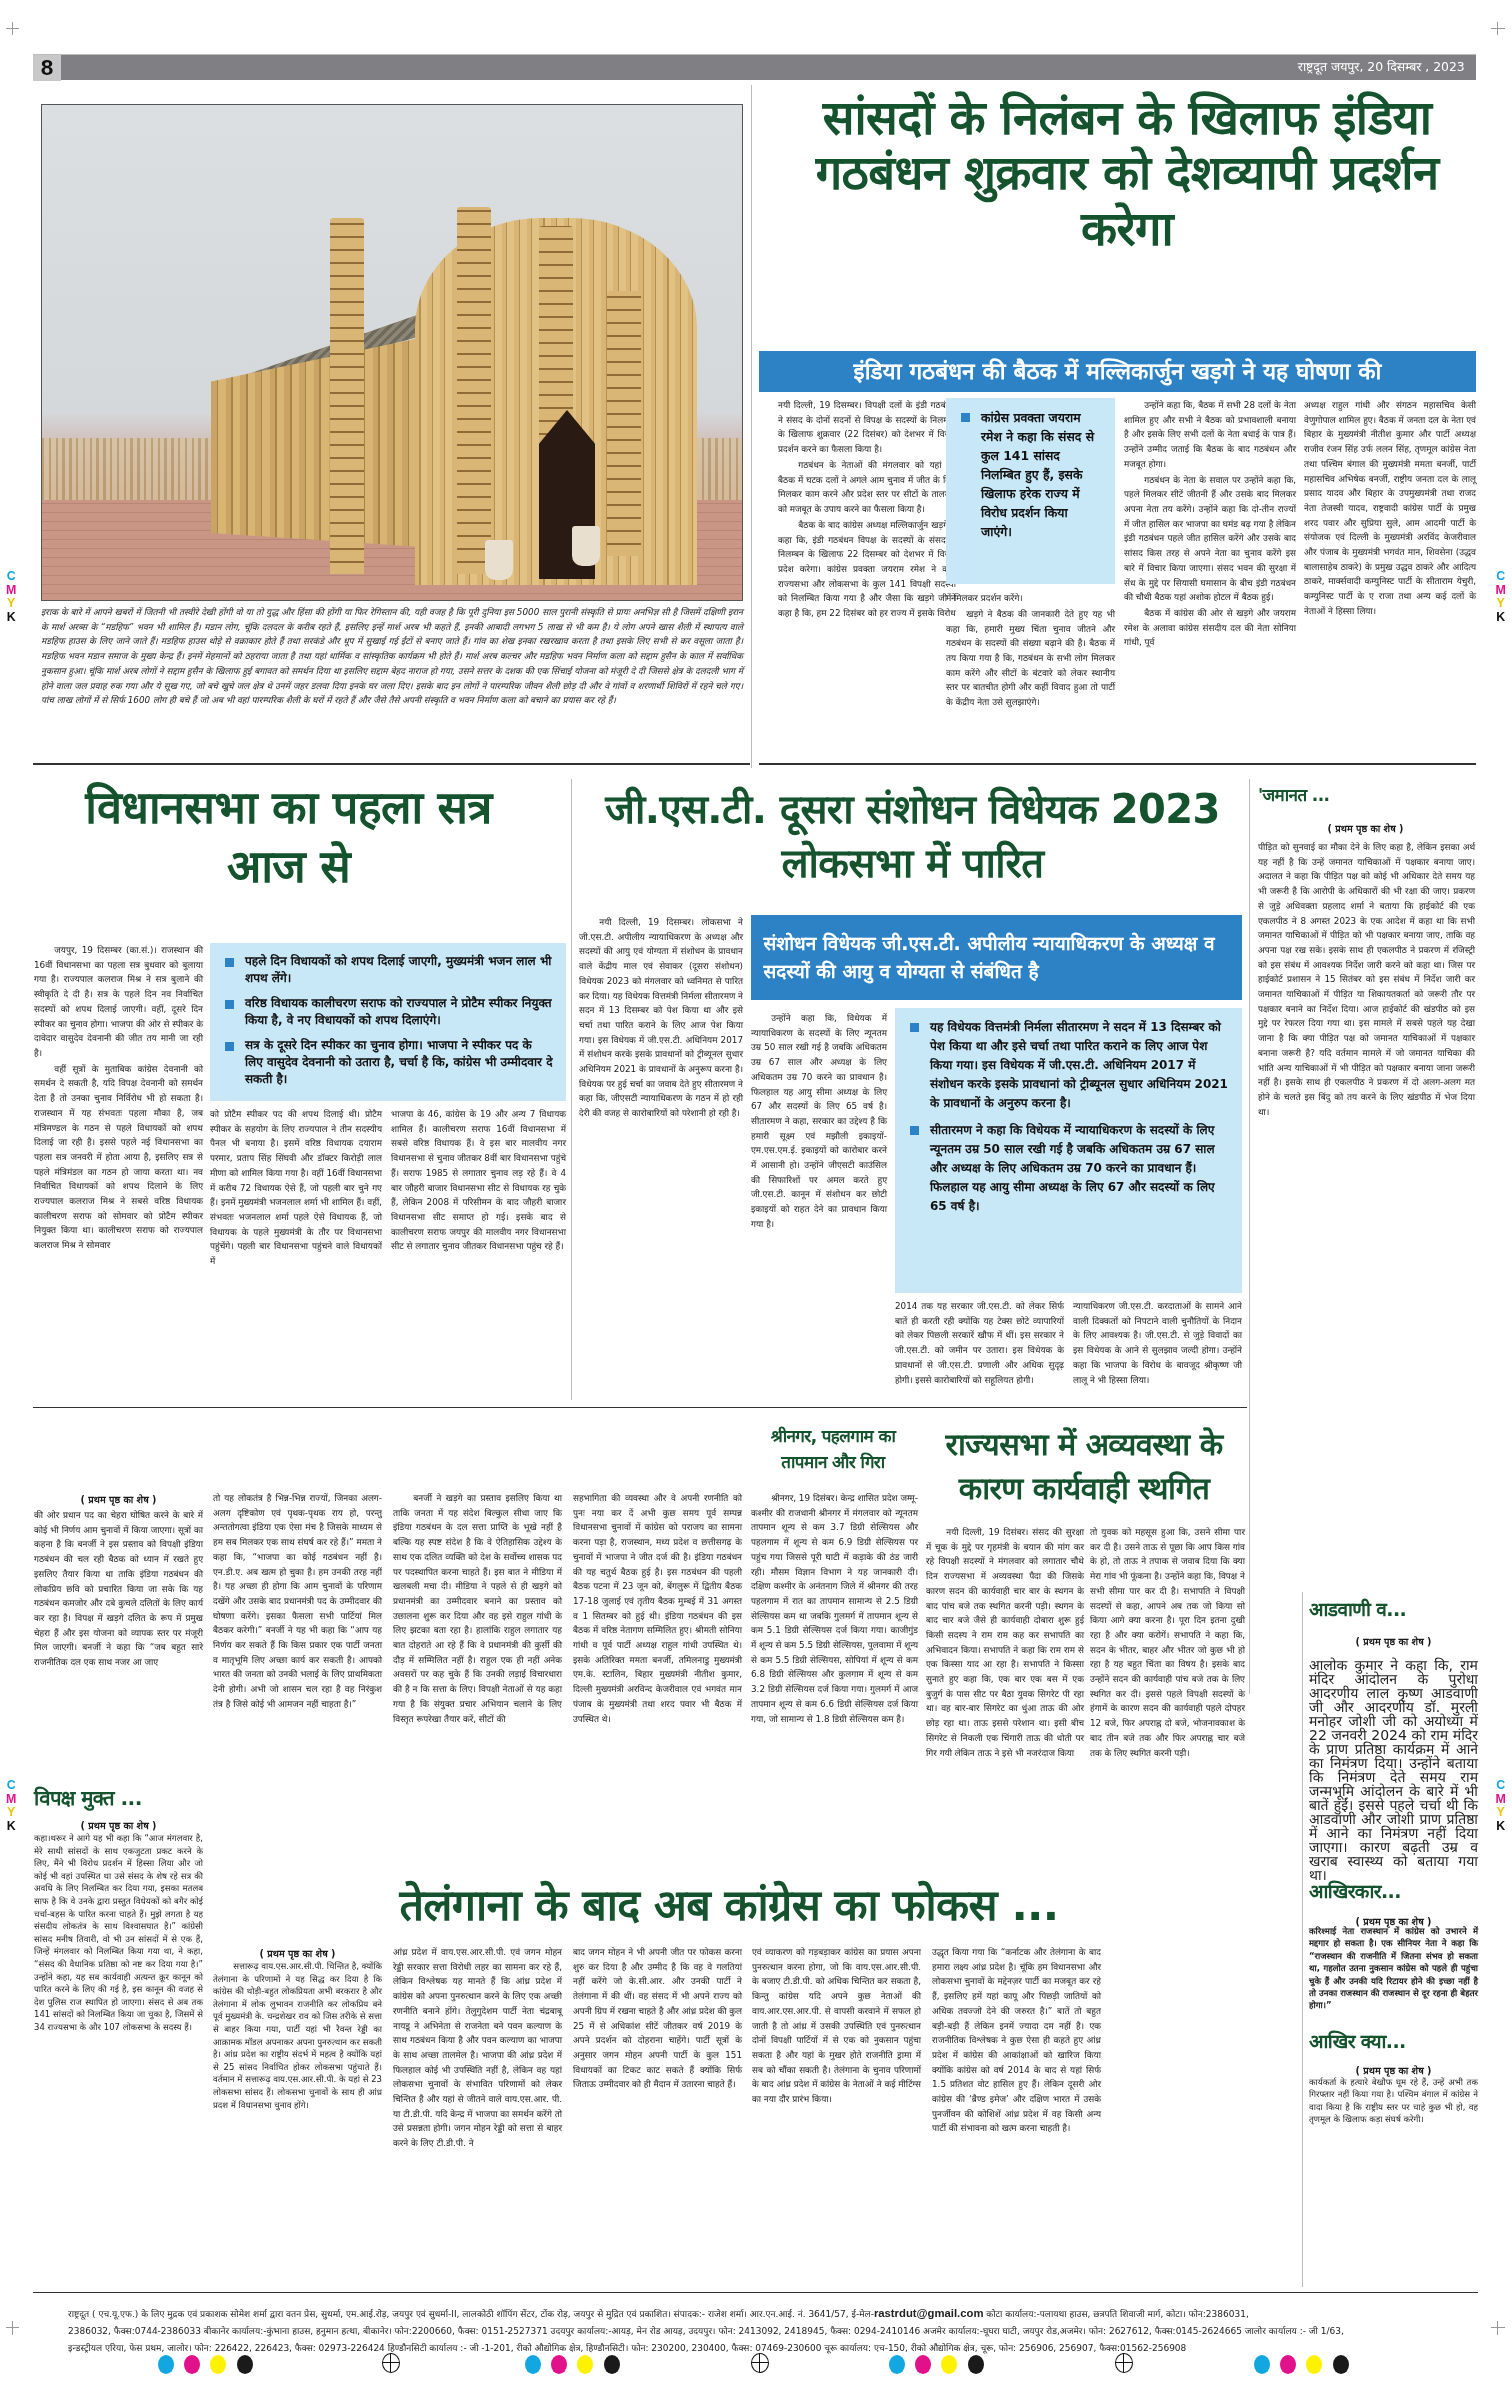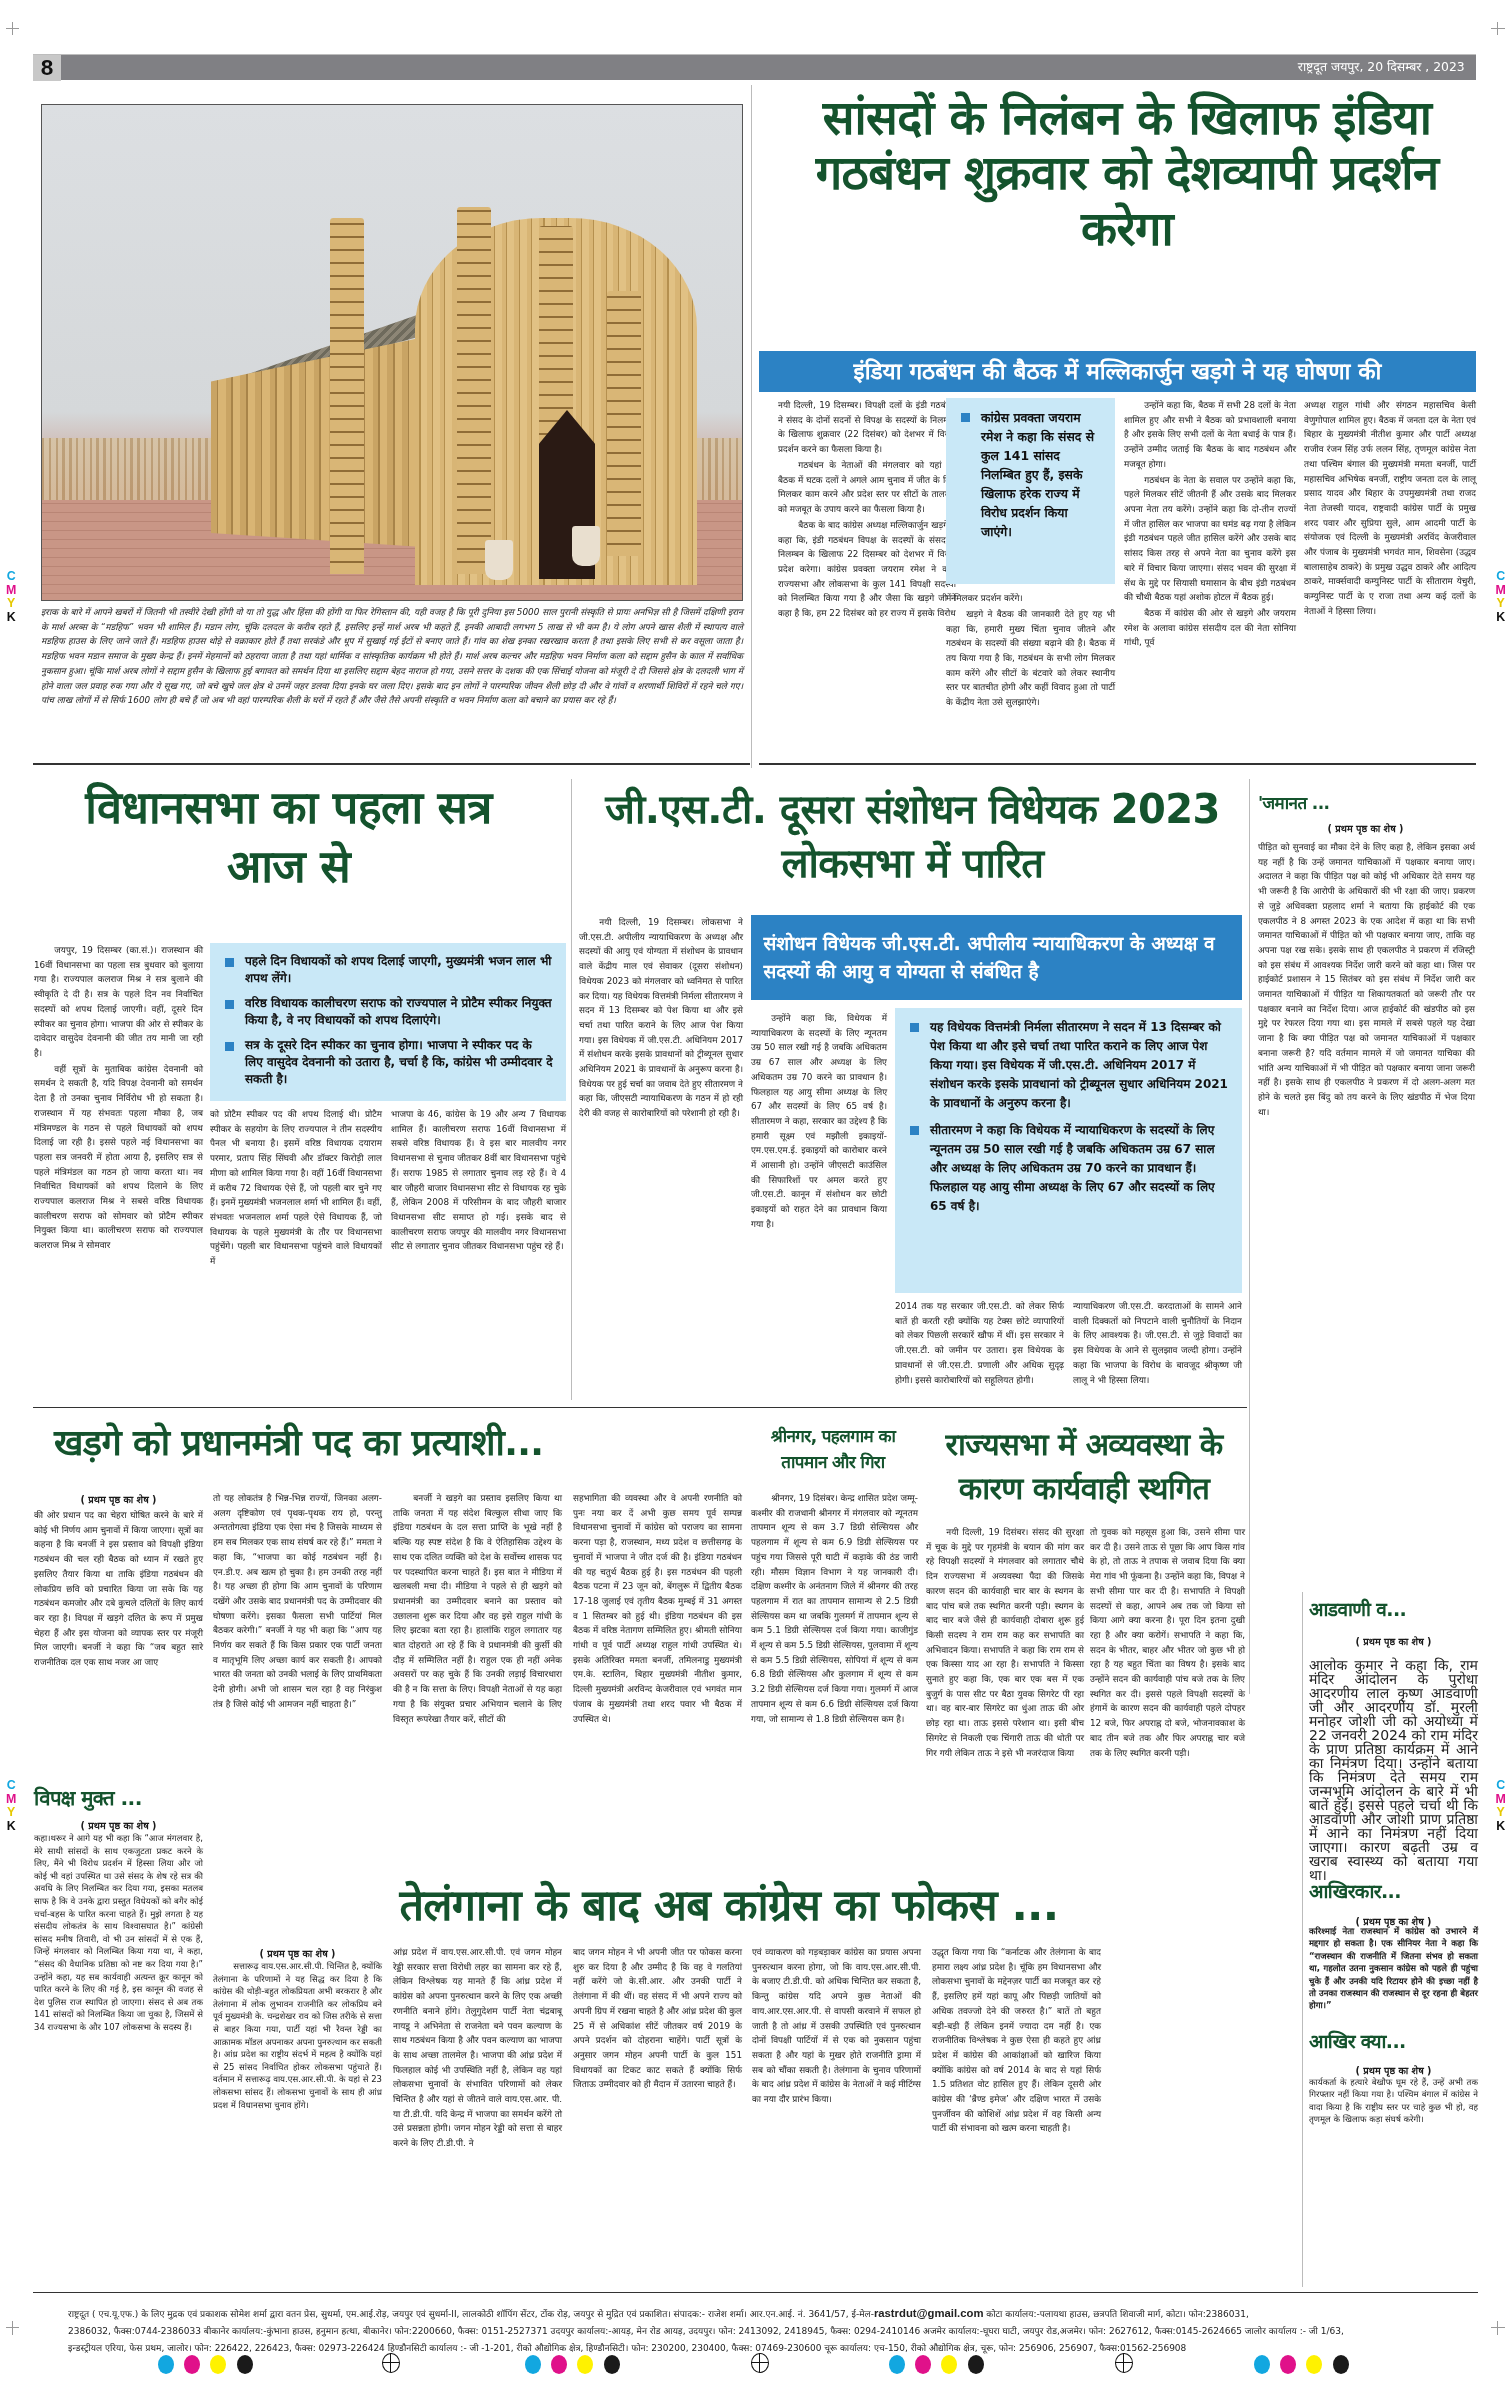--- a/index.html
+++ b/index.html
@@ -155,29 +155,28 @@
     <div class="bitem" style="font-size:12px;line-height:19px;">सीतारमण ने कहा कि विधेयक में न्यायाधिकरण के सदस्यों के लिए न्यूनतम उम्र 50 साल रखी गई है जबकि अधिकतम उम्र 67 साल और अध्यक्ष के लिए अधिकतम उम्र 70 करने का प्रावधान हैं। फिलहाल यह आयु सीमा अध्यक्ष के लिए 67 और सदस्यों क लिए 65 वर्ष है।</div>
   </div>
   <div class="col-text" style="position:absolute;left:895px;top:1299px;width:169px;">
     <p class="noindent">2014 तक यह सरकार जी.एस.टी. को लेकर सिर्फ बातें ही करती रही क्योंकि यह टेक्स छोटे व्यापारियों को लेकर पिछली सरकारें खौफ में थीं। इस सरकार ने जी.एस.टी. को जमीन पर उतारा। इस विधेयक के प्रावधानों से जी.एस.टी. प्रणाली और अधिक सुदृढ़ होगी। इससे कारोबारियों को सहूलियत होगी।</p>
   </div>
   <div class="col-text" style="position:absolute;left:1073px;top:1299px;width:169px;">
     <p class="noindent">न्यायाधिकरण जी.एस.टी. करदाताओं के सामने आने वाली दिक्कतों को निपटाने वाली चुनौतियों के निदान के लिए आवश्यक है। जी.एस.टी. से जुड़े विवादों का इस विधेयक के आने से सुलझाव जल्दी होगा। उन्होंने कहा कि भाजपा के विरोध के बावजूद श्रीकृष्ण जी लालू ने भी हिस्सा लिया।</p>
   </div>
   <div class="rule-v" style="left:1249px;top:779px;height:915px;"></div>
 
-  <h3 class="headline" style="position:absolute;left:1258px;top:785px;width:215px;font-size:17px;margin-top:8px;">'जमानत ...</h3>
+  <h3 class="headline" style="position:absolute;left:1258px;top:785px;width:215px;font-size:17px;">'जमानत ...</h3>
   <div class="shesh" style="position:absolute;left:1258px;top:820px;width:215px;">( प्रथम पृष्ठ का शेष )</div>
   <div class="col-text" style="position:absolute;left:1258px;top:840px;width:217px;">
     <p class="noindent">पीड़ित को सुनवाई का मौका देने के लिए कहा है, लेकिन इसका अर्थ यह नहीं है कि उन्हें जमानत याचिकाओं में पक्षकार बनाया जाए। अदालत ने कहा कि पीड़ित पक्ष को कोई भी अधिकार देते समय यह भी जरूरी है कि आरोपी के अधिकारों की भी रक्षा की जाए। प्रकरण से जुड़े अधिवक्ता प्रहलाद शर्मा ने बताया कि हाईकोर्ट की एक एकलपीठ ने 8 अगस्त 2023 के एक आदेश में कहा था कि सभी जमानत याचिकाओं में पीड़ित को भी पक्षकार बनाया जाए, ताकि वह अपना पक्ष रख सके। इसके साथ ही एकलपीठ ने प्रकरण में रजिस्ट्री को इस संबंध में आवश्यक निर्देश जारी करने को कहा था। जिस पर हाईकोर्ट प्रशासन ने 15 सितंबर को इस संबंध में निर्देश जारी कर जमानत याचिकाओं में पीड़ित या शिकायतकर्ता को जरूरी तौर पर पक्षकार बनाने का निर्देश दिया। आज हाईकोर्ट की खंडपीठ को इस मुद्दे पर रेफरल दिया गया था। इस मामले में सबसे पहले यह देखा जाना है कि क्या पीड़ित पक्ष को जमानत याचिकाओं में पक्षकार बनाना जरूरी है? यदि वर्तमान मामले में जो जमानत याचिका की भांति अन्य याचिकाओं में भी पीड़ित को पक्षकार बनाया जाना जरूरी नहीं है। इसके साथ ही एकलपीठ ने प्रकरण में दो अलग-अलग मत होने के चलते इस बिंदु को तय करने के लिए खंडपीठ में भेज दिया था।</p>
   </div>
 
   <div class="rule-h" style="left:33px;top:1407px;width:1214px;height:1.1px;"></div>
 
-  <h2 class="headline" style="position:absolute;left:54px;top:1422px;width:672px;font-size:36px;">खड़गे को प्रधानमंत्री पद का प्रत्याशी...</h2>
   <div class="shesh" style="position:absolute;left:34px;top:1491px;width:169px;">( प्रथम पृष्ठ का शेष )</div>
   <div class="col-text" style="position:absolute;left:34px;top:1508px;width:169px;">
     <p class="noindent">की ओर प्रधान पद का चेहरा घोषित करने के बारे में कोई भी निर्णय आम चुनावों में किया जाएगा। सूत्रों का कहना है कि बनर्जी ने इस प्रस्ताव को विपक्षी इंडिया गठबंधन की चल रही बैठक को ध्यान में रखते हुए इसलिए तैयार किया था ताकि इंडिया गठबंधन की लोकप्रिय छवि को प्रचारित किया जा सके कि यह गठबंधन कमजोर और दबे कुचले दलितों के लिए कार्य कर रहा है। विपक्ष में खड़गे दलित के रूप में प्रमुख चेहरा हैं और इस योजना को व्यापक स्तर पर मंजूरी मिल जाएगी। बनर्जी ने कहा कि “जब बहुत सारे राजनीतिक दल एक साथ नजर आ जाए</p>
   </div>
   <div class="col-text" style="position:absolute;left:213px;top:1491px;width:169px;">
     <p class="noindent">तो यह लोकतंत्र है भिन्न-भिन्न राज्यों, जिनका अलग-अलग दृष्टिकोण एवं पृथक-पृथक राय हो, परन्तु अन्ततोगत्वा इंडिया एक ऐसा मंच है जिसके माध्यम से हम सब मिलकर एक साथ संघर्ष कर रहे हैं।” ममता ने कहा कि, “भाजपा का कोई गठबंधन नहीं है। एन.डी.ए. अब खत्म हो चुका है। हम उनकी तरह नहीं है। यह अच्छा ही होगा कि आम चुनावों के परिणाम दखेंगे और उसके बाद प्रधानमंत्री पद के उम्मीदवार की घोषणा करेंगे। इसका फैसला सभी पार्टियां मिल बैठकर करेगी।” बनर्जी ने यह भी कहा कि “आप यह निर्णय कर सकते हैं कि किस प्रकार एक पार्टी जनता व मातृभूमि लिए अच्छा कार्य कर सकती है। आपको भारत की जनता को उनकी भलाई के लिए प्राथमिकता देनी होगी। अभी जो शासन चल रहा है वह निरंकुश तंत्र है जिसे कोई भी आमजन नहीं चाहता है।”</p>
   </div>
   <div class="col-text" style="position:absolute;left:393px;top:1491px;width:169px;">
     <p>बनर्जी ने खड़गे का प्रस्ताव इसलिए किया था ताकि जनता में यह संदेश बिल्कुल सीधा जाए कि इंडिया गठबंधन के दल सत्ता प्राप्ति के भूखे नहीं है बल्कि यह स्पष्ट संदेश है कि वे ऐतिहासिक उद्देश्य के साथ एक दलित व्यक्ति को देश के सर्वोच्च शासक पद पर पदस्थापित करना चाहते हैं। इस बात ने मीडिया में खलबली मचा दी। मीडिया ने पहले से ही खड़गे को प्रधानमंत्री का उम्मीदवार बनाने का प्रस्ताव को उछालना शुरू कर दिया और वह इसे राहुल गांधी के लिए झटका बता रहा है। हालांकि राहुल लगातार यह बात दोहराते आ रहे हैं कि वे प्रधानमंत्री की कुर्सी की दौड़ में सम्मिलित नहीं है। राहुल एक ही नहीं अनेक अवसरों पर कह चुके हैं कि उनकी लड़ाई विचारधारा की है न कि सत्ता के लिए। विपक्षी नेताओं से यह कहा गया है कि संयुक्त प्रचार अभियान चलाने के लिए विस्तृत रूपरेखा तैयार करें, सीटों की</p>
   </div>

